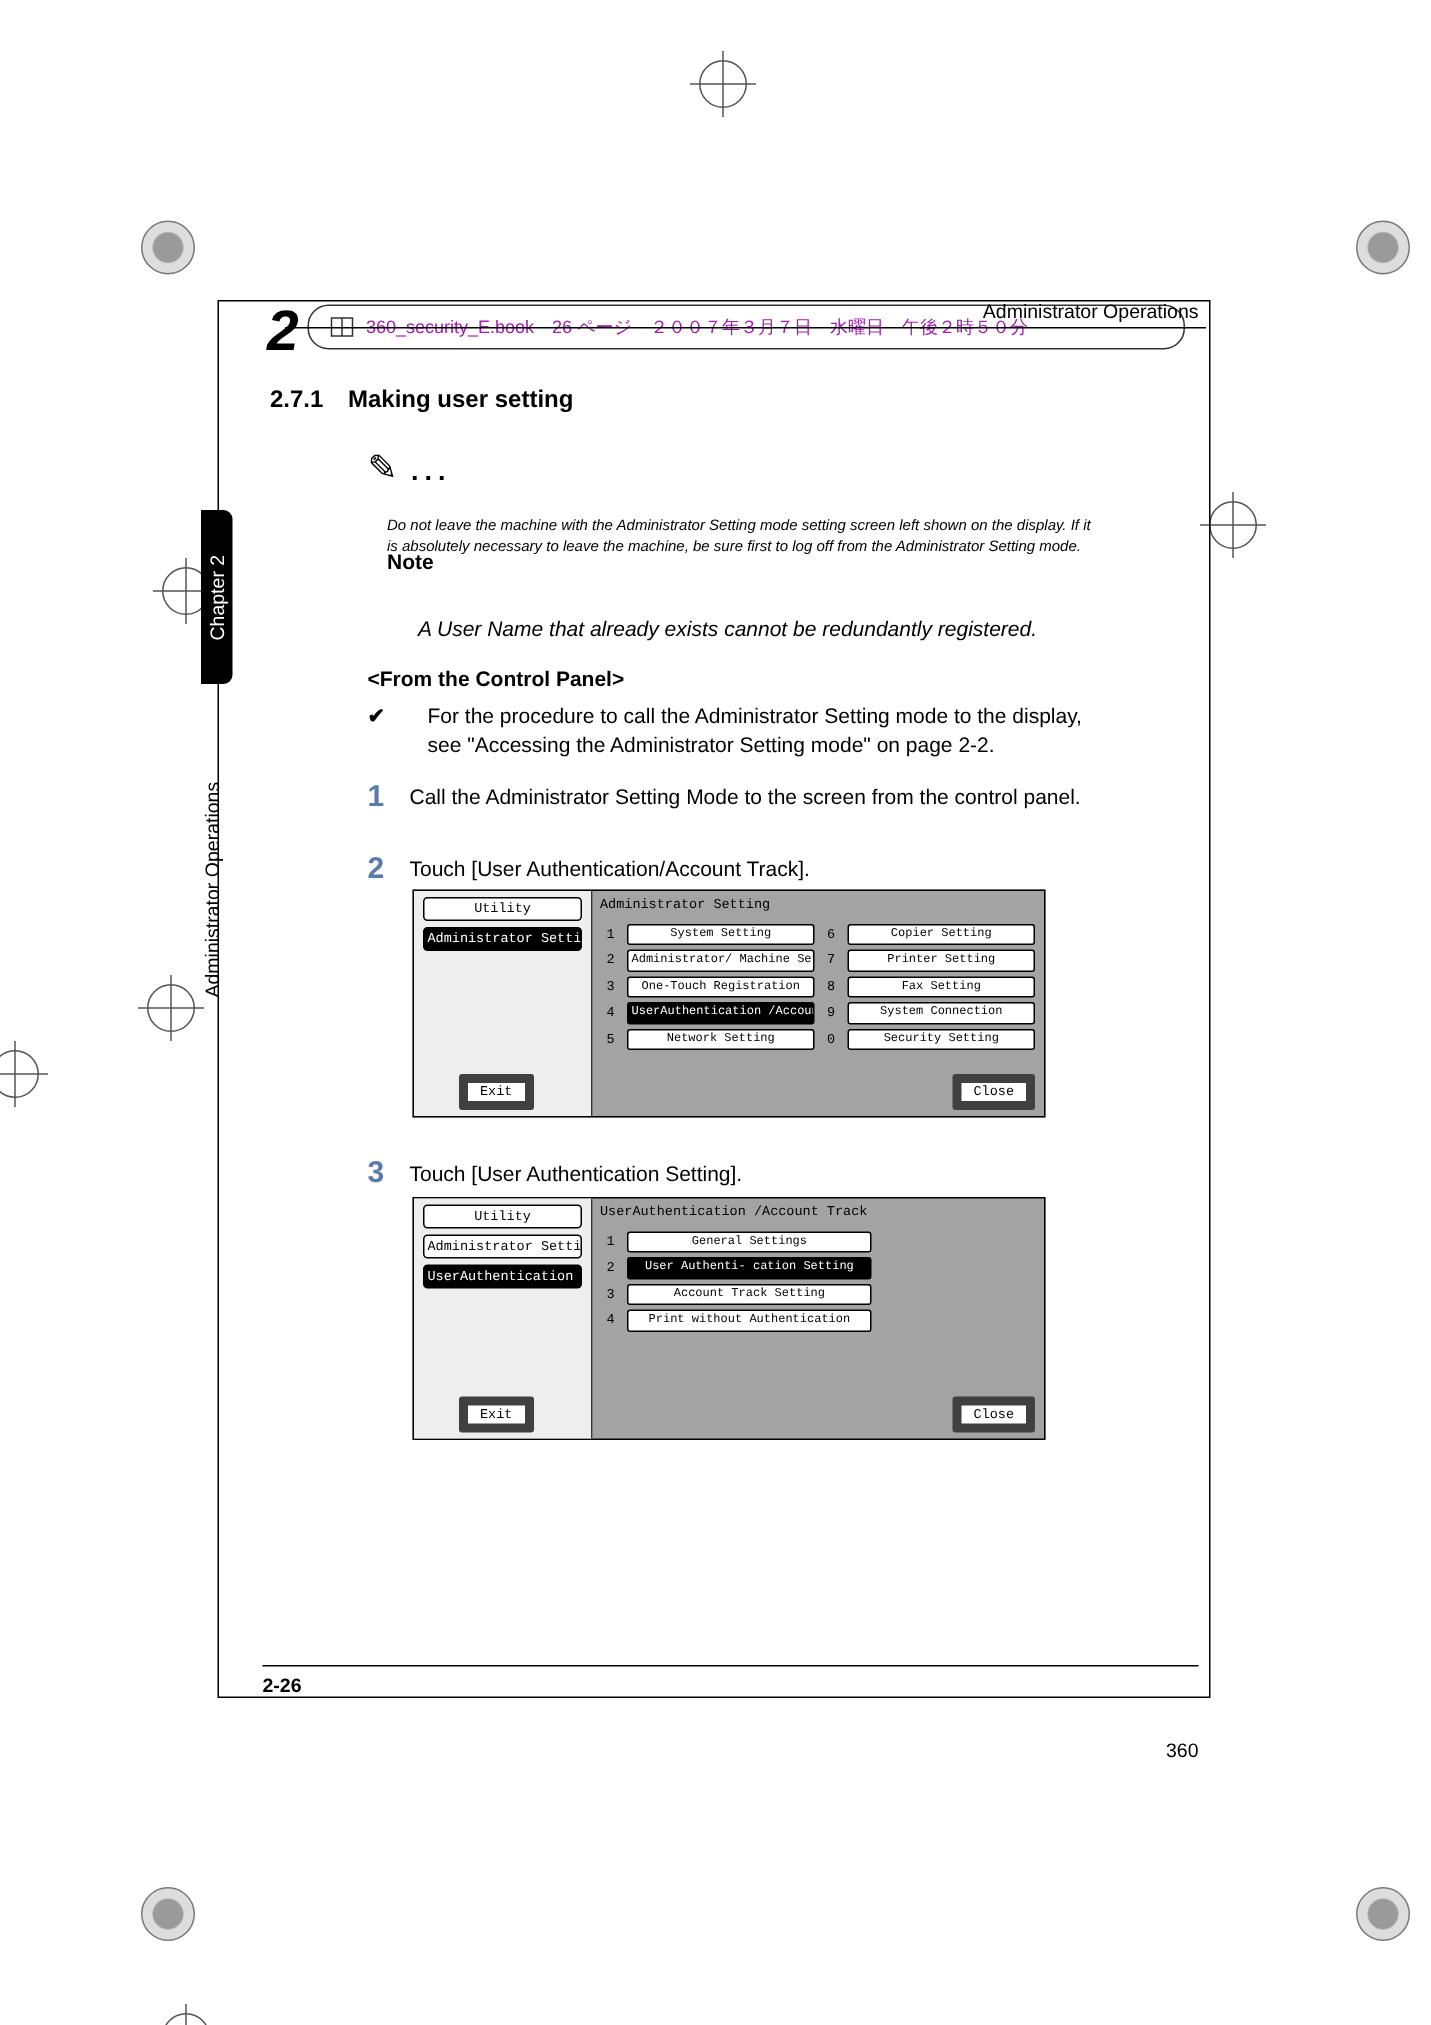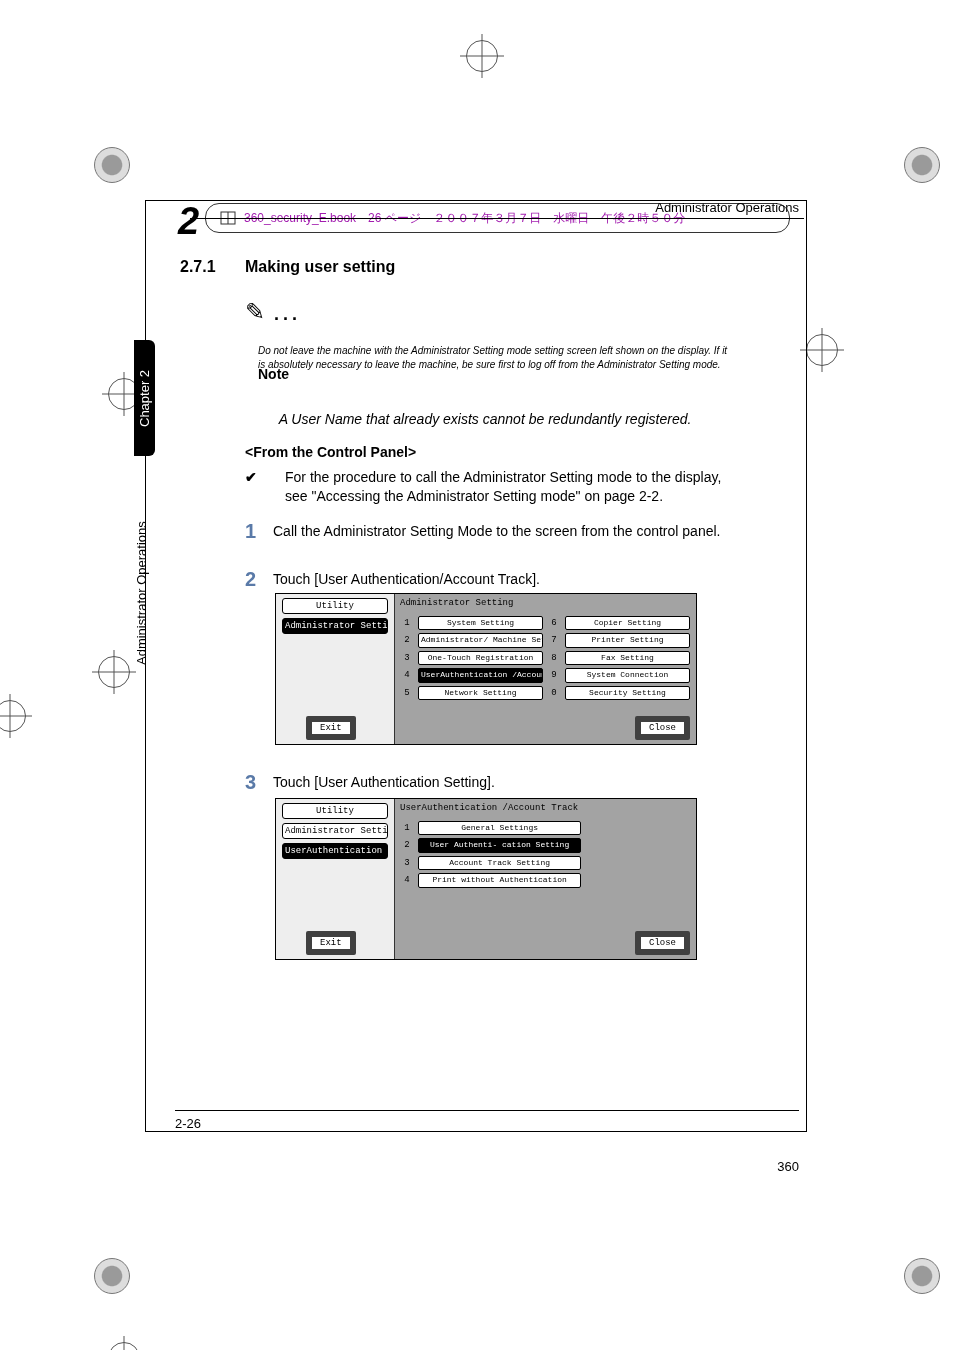--- a/index.html
+++ b/index.html
@@ -115,21 +115,21 @@
 
   .secnum {
     position: absolute;
     left: 180px;
     top: 258px;
     font-weight: bold;
     font-size: 16px;
   }
   .sectitle {
     position: absolute;
-    left: 245px;
+    left: 232px;
     top: 258px;
     font-weight: bold;
     font-size: 16px;
   }
 
   .pen-icon {
     position: absolute;
     left: 245px;
     top: 298px;
     font-size: 24px;
@@ -276,20 +276,21 @@
     position: absolute;
     left: 175px; right: 155px;
     top: 1110px;
     border-top: 1px solid #000;
   }
   .footer-left {
     position: absolute;
     left: 175px;
     top: 1116px;
     font-size: 13px;
+    font-weight: bold;
   }
   .footer-right {
     position: absolute;
     right: 155px;
     top: 1116px;
     font-size: 13px;
     margin-top: 43px;
   }
 </style>
 </head>

